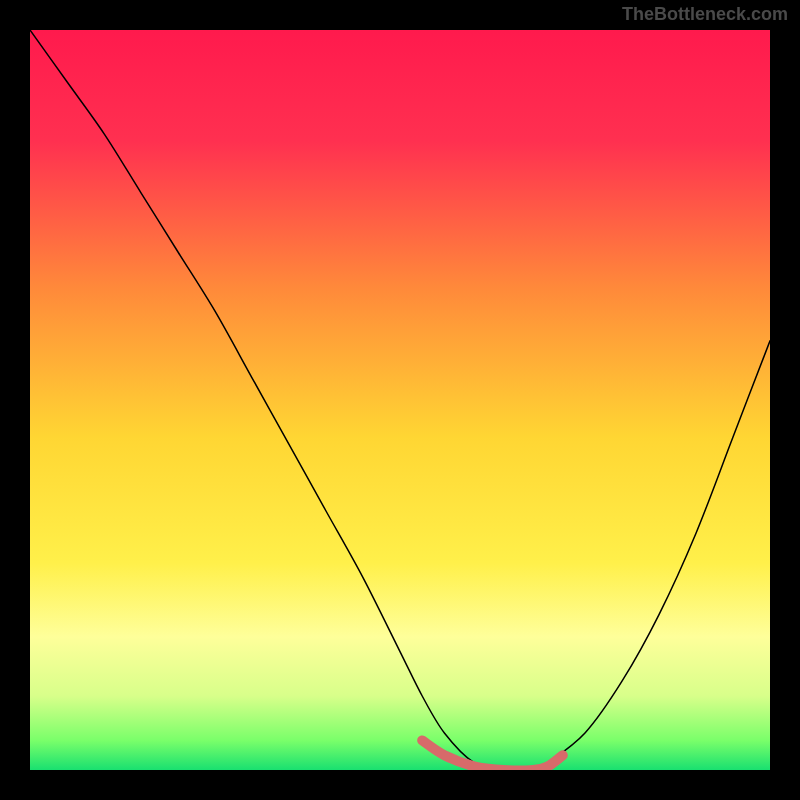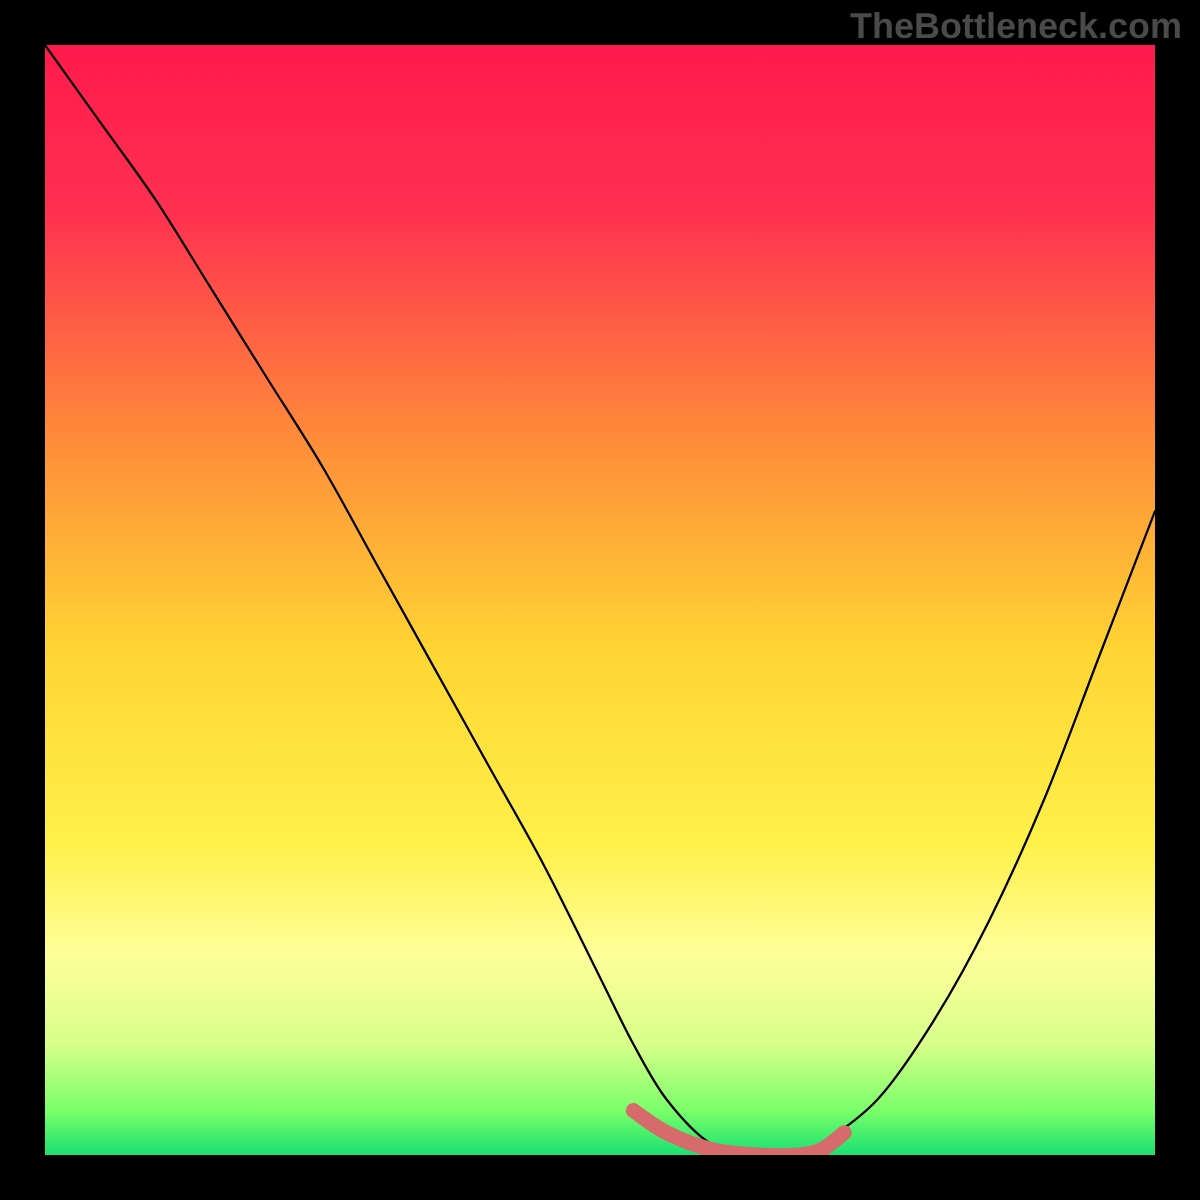--- a/index.html
+++ b/index.html
@@ -8,21 +8,21 @@
     width: 800px;
     height: 800px;
     background: #000;
     position: relative;
   }
   .watermark {
     position: absolute;
     top: 4px;
     right: 12px;
     font-family: Arial, sans-serif;
-    font-size: 24px;
+    font-size: 18px;
     font-weight: bold;
     color: #4a4a4a;
     z-index: 10;
   }
   .plot-area {
     position: absolute;
     left: 30px;
     top: 30px;
     width: 740px;
     height: 740px;

